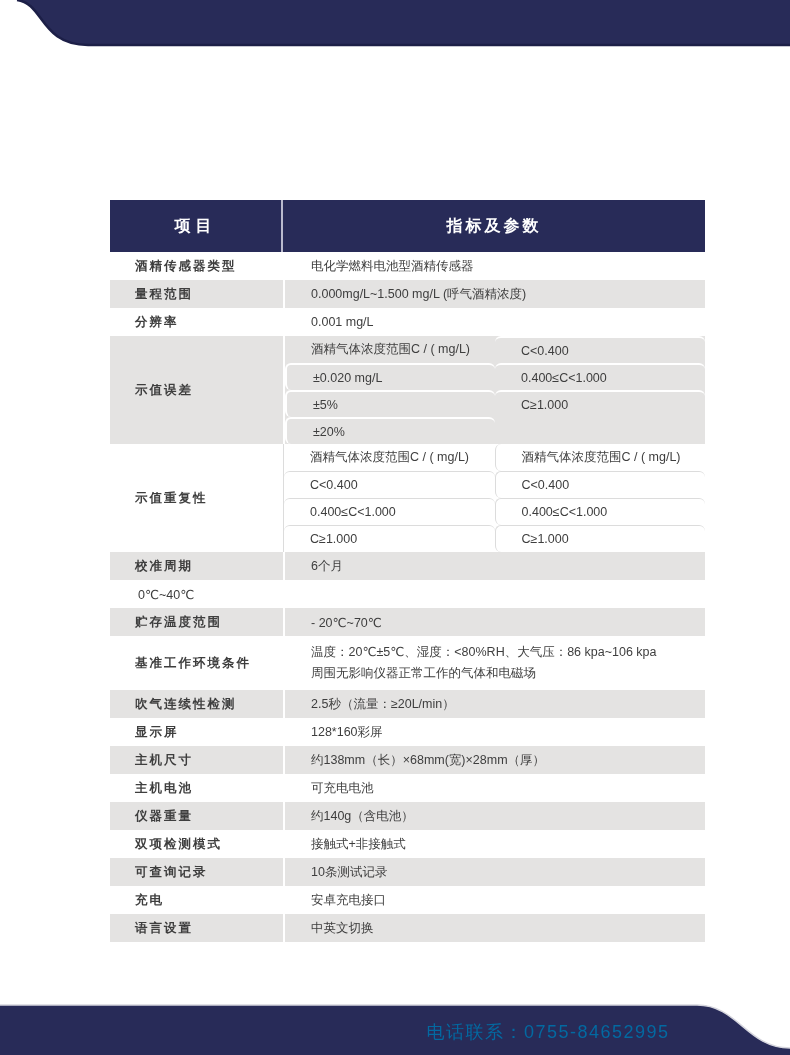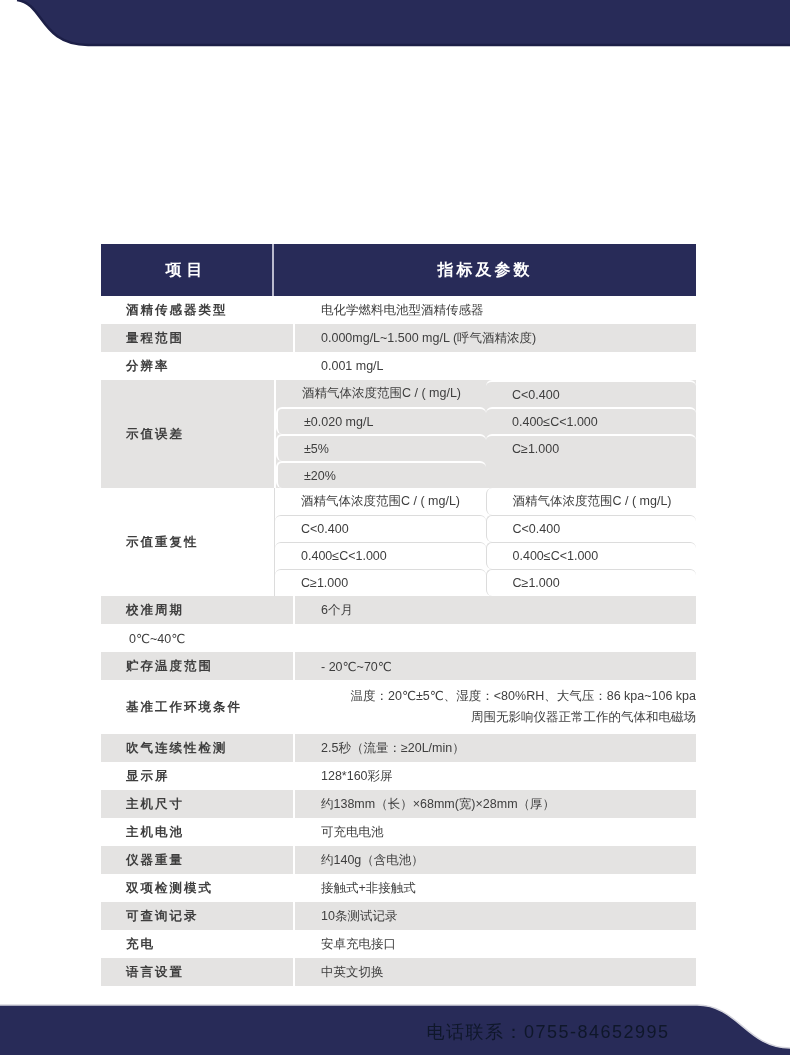--- a/index.html
+++ b/index.html
@@ -21,53 +21,52 @@
   .navy-edge{fill:none;stroke:var(--navy-dark);stroke-width:2.5;}
   .bar-edge{fill:none;stroke:#d6d6de;stroke-width:1.5;}
 
   .doc-title{
     position:absolute;left:97px;top:140px;
     font-size:23px;font-weight:bold;color:var(--gold);
     letter-spacing:1.5px;margin:0;
   }
 
   .spec-table{
-    position:absolute;left:101px;top:200px;width:595px;
+    position:absolute;left:110px;top:200px;width:595px;
     color:var(--text);
-    margin-top:44px;
   }
   .thead{display:flex;height:52px;background:var(--navy);color:#fff;font-weight:bold;font-size:16px;}
   .thead .h1{width:173px;box-sizing:border-box;display:flex;align-items:center;justify-content:center;
     letter-spacing:5px;border-right:2px solid rgba(235,235,245,0.75);}
   .thead .h2{flex:1;display:flex;align-items:center;justify-content:center;letter-spacing:3px;}
 
   .row{display:flex;font-size:12.5px;background:#fff;}
   .row.gray{background:var(--gray-row);}
   .row .label{width:173px;box-sizing:border-box;padding-left:25px;display:flex;align-items:center;
     font-weight:bold;letter-spacing:2px;}
   .row .value{flex:1;box-sizing:border-box;padding-left:26px;display:flex;align-items:center;
     border-left:2px solid #ffffff;}
-  .row.simple{height:28px;gap:19px;}
+  .row.simple{height:28px;}
   .row.multiline{height:54px;}
-  .row.multiline .value{flex-direction:column;align-items:flex-end;justify-content:center;line-height:1.7;}
+  .row.multiline .value{flex-direction:column;align-items:flex-start;justify-content:center;line-height:1.7;}
 
   .row.block .subtable{flex:1;display:grid;grid-template-columns:1fr 1fr;}
   .subcell{box-sizing:border-box;height:27px;display:flex;align-items:center;padding-left:26px;border-radius:6px;}
   .row.block.gray .subtable{border-left:2px solid #ffffff;}
   .row.block.gray .subcell{border-top:2px solid #ffffff;}
   .row.block.gray .subcell.r0{border-top:none;}
   .row.block.gray .subcell.c1{border-left:2px solid #ffffff;}
   .row.block.white .subtable{border-left:1px solid #dcdcdc;}
   .row.block.white .subcell{border-top:1px solid #dcdcdc;}
   .row.block.white .subcell.r0{border-top:none;}
   .row.block.white .subcell.c1{border-left:1px solid #dcdcdc;}
 
   .footer-phone{
     position:absolute;left:408px;top:1020px;width:280px;
-    text-align:center;color:#0f172a;font-size:18px;letter-spacing:1.5px;
+    text-align:center;color:#0369a1;font-size:18px;letter-spacing:1.5px;
   }
 </style>
 </head>
 <body>
 
 <div class="page" style="--navy: #282b58; --gold: #ae8c52; --gray-row: #e4e3e2;">
 
   <svg class="top-band" viewBox="0 0 790 48" aria-hidden="true">
     <path class="navy-fill" d="M17 0 C44 3 40 45 88 45 L790 45 L790 0 Z"></path>
     <path class="navy-edge" d="M17 0 C44 3 40 45 88 45 L790 45"></path>

